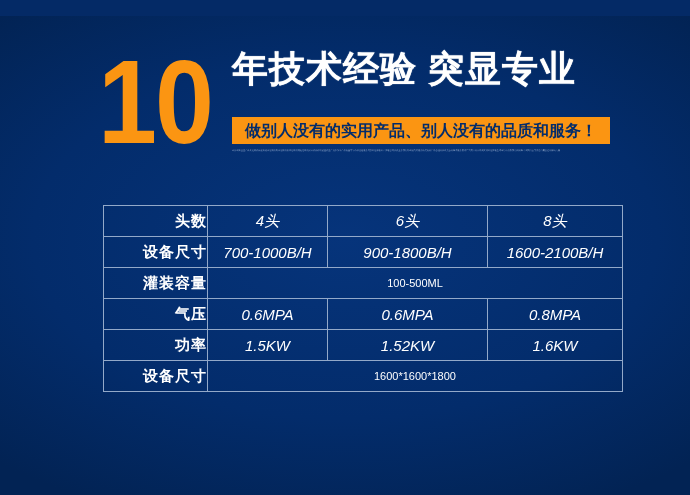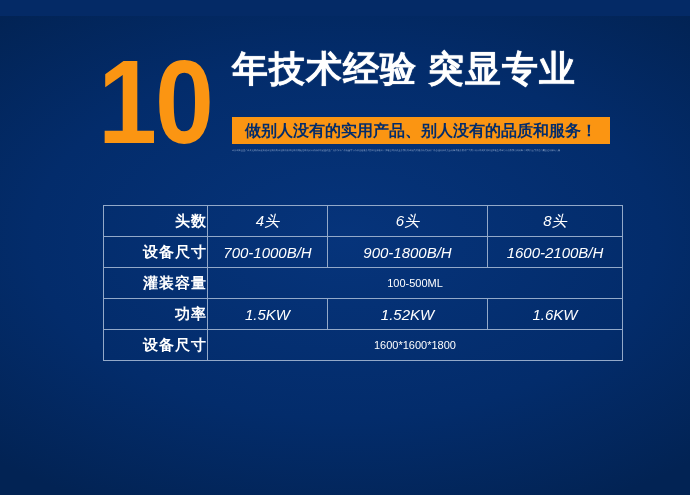--- a/index.html
+++ b/index.html
@@ -171,20 +171,26 @@
         <td class="label">设备尺寸</td>
         <td class="val">700-1000B/H</td>
         <td class="val">900-1800B/H</td>
         <td class="val">1600-2100B/H</td>
       </tr>
       <tr>
         <td class="label">灌装容量</td>
         <td class="wide" colspan="3">100-500ML</td>
       </tr>
       <tr>
+        <td class="label">气压</td>
+        <td class="val">0.6MPA</td>
+        <td class="val">0.6MPA</td>
+        <td class="val">0.8MPA</td>
+      </tr>
+      <tr>
         <td class="label">功率</td>
         <td class="val">1.5KW</td>
         <td class="val">1.52KW</td>
         <td class="val">1.6KW</td>
       </tr>
       <tr>
         <td class="label">设备尺寸</td>
         <td class="wide" colspan="3">1600*1600*1800</td>
       </tr>
     </tbody>

